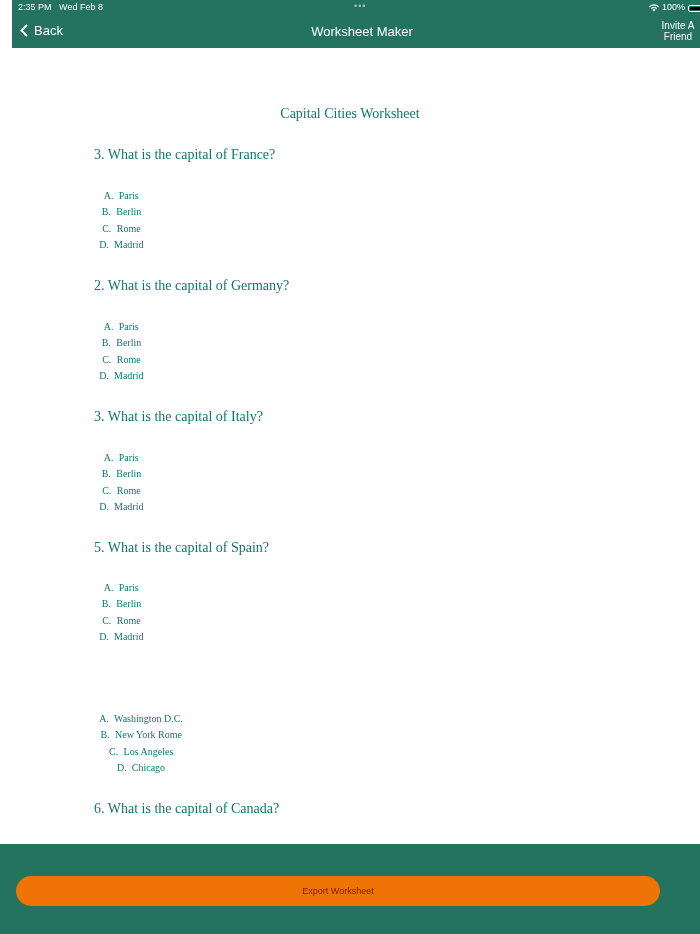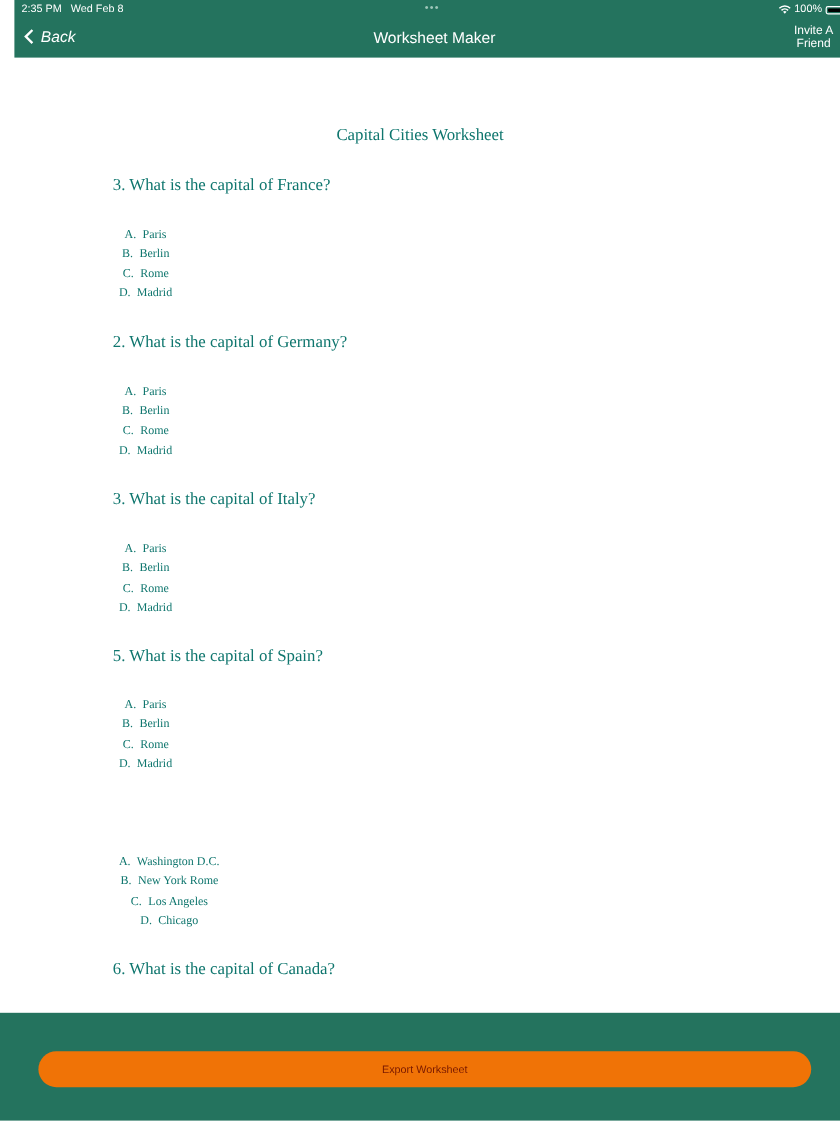--- a/index.html
+++ b/index.html
@@ -6,30 +6,30 @@
     html, body { width: 700px; height: 934px; overflow: hidden; background: #ffffff; }
     body { position: relative; font-family: "Liberation Sans", sans-serif; }
     .topbar { position: absolute; left: 0; top: 0; width: 700px; height: 48px; background: #24735e; color: #fff; margin-left: 12px; }
     .status { position: absolute; top: 2px; font-size: 9px; color: #fff; }
     .status.left { left: 6px; }
     .status.right { right: 8px; display: flex; align-items: flex-end; gap: 3px; }
     .dots { position: absolute; top: 1px; left: 342px; font-size: 9px; color: #9ec6b9; letter-spacing: 1px; }
     .battery { width: 16px; height: 7px; border: 1px solid #fff; border-radius: 2px; position: relative; padding: 1px; }
     .battery span { display: block; width: 100%; height: 100%; background: #000; border-radius: 1px; }
     .battery:after { content: ""; position: absolute; right: -3px; top: 2px; width: 1px; height: 3px; background: #fff; }
-    .back { position: absolute; left: 8px; top: 23px; display: flex; align-items: center; gap: 6px; font-size: 13px; color: #fff; cursor: pointer; font-style: italic; }
+    .back { position: absolute; left: 8px; top: 23px; display: flex; align-items: center; gap: 6px; font-size: 13px; color: #fff; cursor: pointer; }
     .title { position: absolute; left: 0; width: 700px; top: 24px; text-align: center; font-size: 13px; color: #fff; }
     .invite { position: absolute; right: 14px; top: 20px; text-align: center; font-size: 10px; line-height: 11px; color: #fff; cursor: pointer; width: 40px; }
     .doc { position: absolute; left: 0; top: 48px; width: 680px; height: 796px; overflow: hidden; font-family: "Liberation Serif", serif; color: #0f766e; }
     .doc-title { position: absolute; left: 0; width: 700px; top: 58px; text-align: center; font-size: 14px; }
     .q { position: absolute; left: 94px; font-size: 14px; }
     .opt { position: absolute; left: 94px; font-size: 10px; line-height: 16.4px; text-align: center; }
     .opt .letter { display: inline-block; width: 20px; }
     .bottombar { position: absolute; left: 0; top: 844px; width: 700px; height: 90px; background: #24735e; }
-    .export { position: absolute; left: 32px; top: 32px; width: 644px; height: 30px; border-radius: 15px; background: #f07306; color: #7a1a00; font-size: 9px; display: flex; align-items: center; justify-content: center; cursor: pointer; }
+    .export { position: absolute; left: 16px; top: 32px; width: 644px; height: 30px; border-radius: 15px; background: #f07306; color: #7a1a00; font-size: 9px; display: flex; align-items: center; justify-content: center; cursor: pointer; }
   </style>
 </head>
 <body>
 
 <div class="topbar">
   <div class="status left">
     <span>2:35 PM</span>&nbsp;&nbsp;
     <span>Wed Feb 8</span>
   </div>
   <div class="dots">•••</div>

